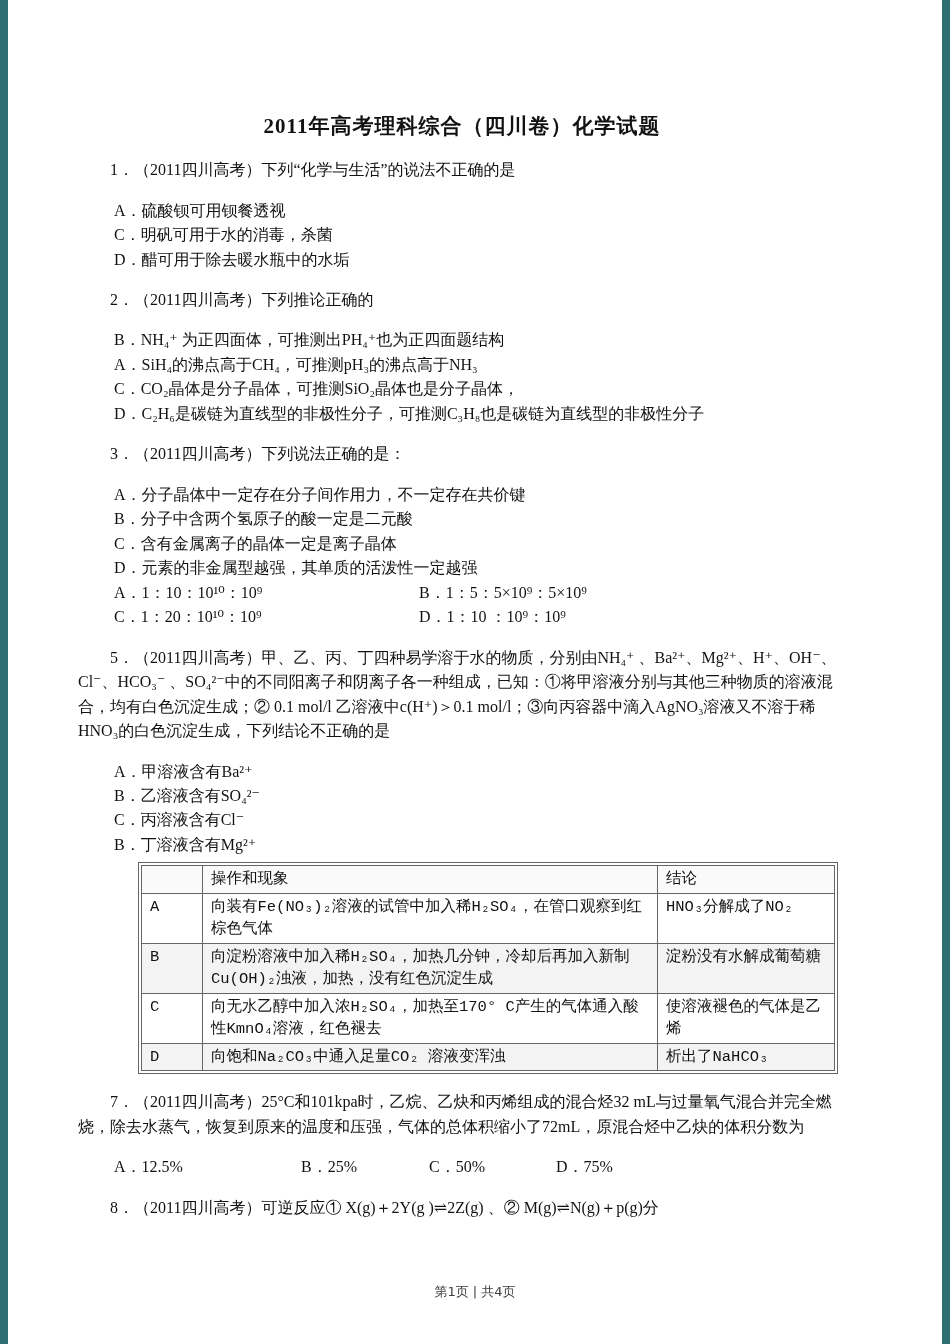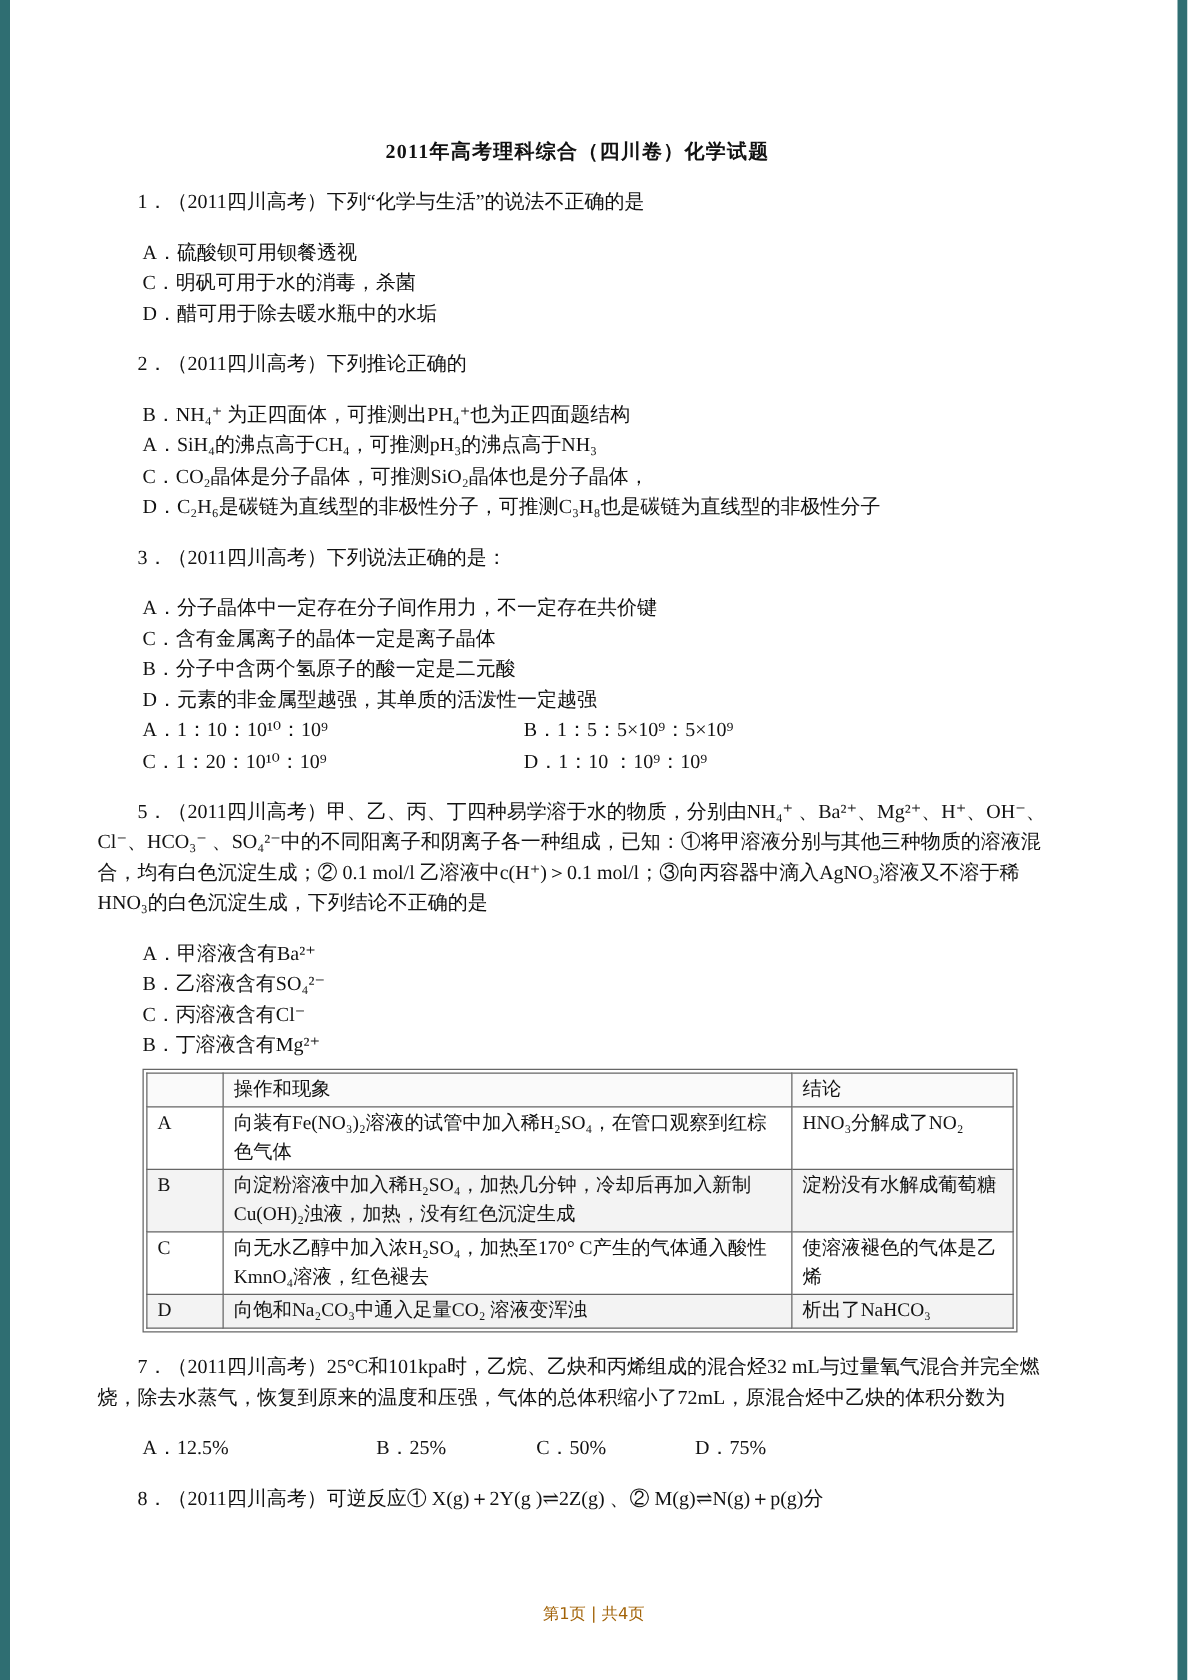--- a/index.html
+++ b/index.html
@@ -14,21 +14,21 @@
     line-height: 1.53;
   }
   .edge { position: absolute; top: 0; bottom: 0; width: 8px; background: #2f6e72; z-index: 5; }
   .edge.left  { left: 0; }
   .edge.right { right: 0; }
 
   .page { padding: 110px 88px 0 62px; }
 
   .title {
     text-align: center;
-    font-size: 16px;
+    font-size: 21px;
     font-weight: bold;
     margin: 0 0 12px 0;
     letter-spacing: 1px;
   }
 
   .q { margin: 0; }
   .stem {
     margin: 16px;
     text-indent: 2em;
     white-space: pre-wrap;
@@ -44,22 +44,23 @@
   .opts-row4 {
     display: grid;
     grid-template-columns: 187px 128px 127px 1fr;
     margin: 0 0 0 52px;
   }
 
   .table-wrap {
     border: 1px solid #666;
     padding: 2px;
     width: fit-content;
-    margin: 5px 0 5px 52px;
+    margin: 5px 0 5px 76px;
     background: #fff;
+    font-family: Liberation Mono, monospace;
   }
   table.q6 { border-collapse: collapse; font-size: 15.5px; line-height: 1.45; }
   table.q6 th, table.q6 td {
     border: 1px solid #666;
     padding: 2px 8px;
     text-align: left;
     vertical-align: top;
     font-weight: normal;
   }
   .col-label { width: 44px; }
@@ -67,21 +68,21 @@
   .col-concl { width: 160px; }
   table.q6 thead th { background: #fafafa; }
   table.q6 tbody tr:nth-child(even) td { background: #f3f3f3; }
 
   .footer {
     position: absolute;
     left: 0; right: 0;
     bottom: 42px;
     text-align: center;
     font-size: 13px;
-    color: #a16207;
+    color: #404040;
     font-family: "DejaVu Sans", "Liberation Sans", sans-serif;
   }
 </style>
 </head>
 <body>
 
 <div class="edge left"></div>
 <div class="edge right"></div>
 
 <main class="page">
@@ -104,22 +105,22 @@
       <p class="opt">A．SiH₄的沸点高于CH₄，可推测pH₃的沸点高于NH₃</p>
       <p class="opt">C．CO₂晶体是分子晶体，可推测SiO₂晶体也是分子晶体，</p>
       <p class="opt">D．C₂H₆是碳链为直线型的非极性分子，可推测C₃H₈也是碳链为直线型的非极性分子</p>
     </div>
   </section>
 
   <section class="q">
     <p class="stem">3．（2011四川高考）下列说法正确的是：</p>
     <div class="opts">
       <p class="opt">A．分子晶体中一定存在分子间作用力，不一定存在共价键</p>
+      <p class="opt">B．分子中含两个氢原子的酸一定是二元酸</p>
       <p class="opt">C．含有金属离子的晶体一定是离子晶体</p>
-      <p class="opt">B．分子中含两个氢原子的酸一定是二元酸</p>
       <p class="opt">D．元素的非金属型越强，其单质的活泼性一定越强</p>
     </div>
   </section>
 
   <section class="q">
     <div class="opts-grid2">
       <p class="opt">A．1：10：10¹⁰：10⁹</p>
       <p class="opt">B．1：5：5×10⁹：5×10⁹</p>
       <p class="opt">C．1：20：10¹⁰：10⁹</p>
       <p class="opt">D．1：10 ：10⁹：10⁹</p>

